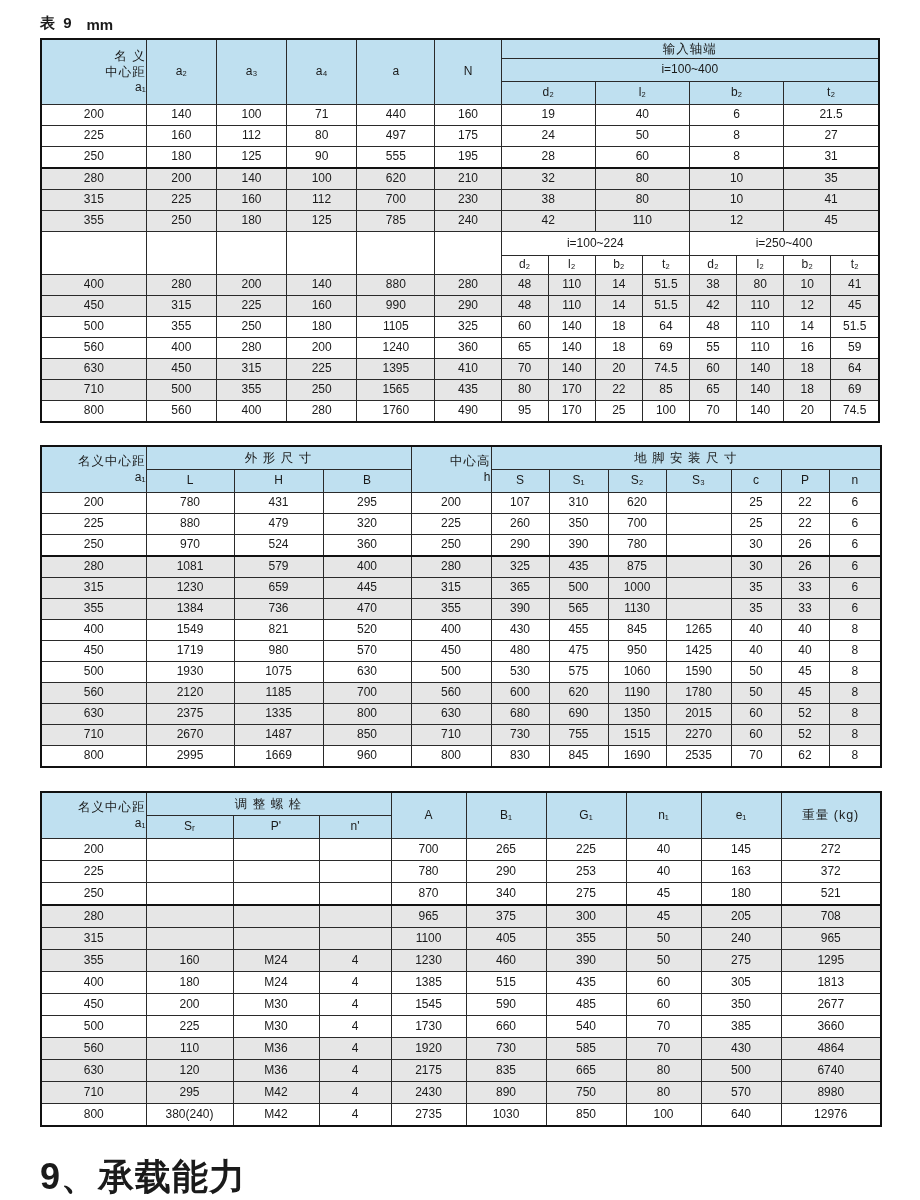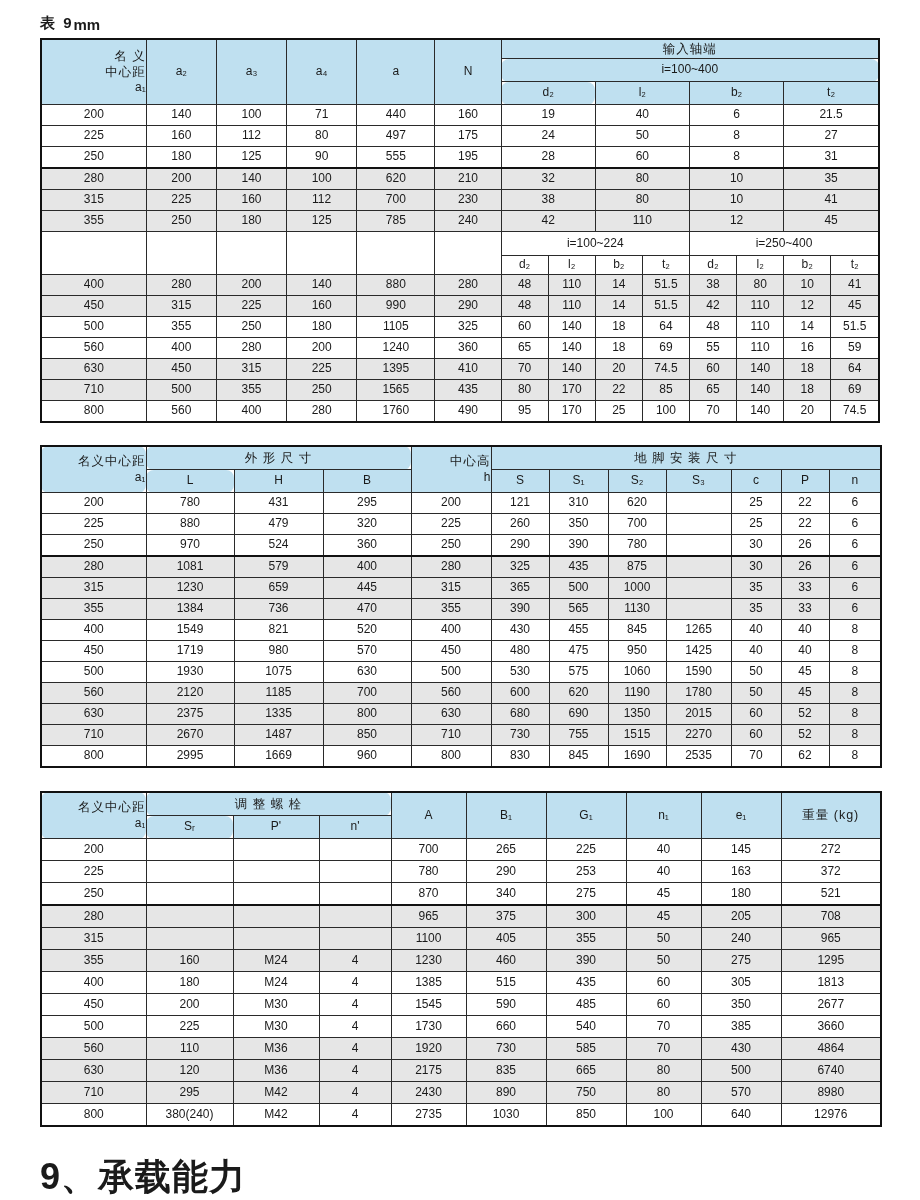--- a/index.html
+++ b/index.html
@@ -4,30 +4,30 @@
 <style>
   html,body{margin:0;padding:0;}
   body{
     width:920px;height:1200px;background:#ffffff;color:#1a1a1a;
     font-family:"Liberation Sans","DejaVu Sans",sans-serif;
     -webkit-font-smoothing:antialiased;
   }
   .page{position:relative;width:840px;margin:0 auto;padding-top:14px;}
   .toprow{display:flex;justify-content:flex-start;align-items:flex-end;margin-bottom:5px;}
   .tbl-label{font-size:15px;font-weight:700;letter-spacing:2px;}
-  .unit{font-size:15px;font-weight:700;}
+  .unit{font-size:15px;font-weight:700;margin-left:13px;}
   table{border-collapse:collapse;table-layout:fixed;width:840px;background:#fff;}
   table{border:2px solid #111;}
   th,td{
     border:1px solid #2a2a2a;text-align:center;vertical-align:middle;
     font-size:12px;font-weight:400;padding:0;line-height:1.15;
     overflow:hidden;white-space:nowrap;
   }
   thead th{background:#bfe0f0;}
-  .h18{height:18px;} .h22{height:22px;border-radius:8px;} .h23{height:23px;}
+  .h18{height:18px;} .h22{height:22px;} .h23{height:23px;}
   tbody td{height:20px;}
   .t2 tbody td{height:20px;}
   .t3 tbody td{height:21px;}
   tr.shaded td{background:#e6e6e6;}
   tr.thick-top td{border-top:2px solid #111;}
   .mid th{background:#ffffff;font-weight:400;}
   .mid td.blank{background:#ffffff;}
   .twolines div{line-height:1.25;text-align:right;}
   .cjk{font-size:12.5px;letter-spacing:1px;}
   .m-b22{margin-bottom:22px;}
@@ -338,21 +338,21 @@
         <th>n</th>
       </tr>
     </thead>
     <tbody>
         <tr>
           <td>200</td>
           <td>780</td>
           <td>431</td>
           <td>295</td>
           <td>200</td>
-          <td>121</td>
+          <td>107</td>
           <td>310</td>
           <td>620</td>
           <td></td>
           <td>25</td>
           <td>22</td>
           <td>6</td>
         </tr>
         <tr>
           <td>225</td>
           <td>880</td>

